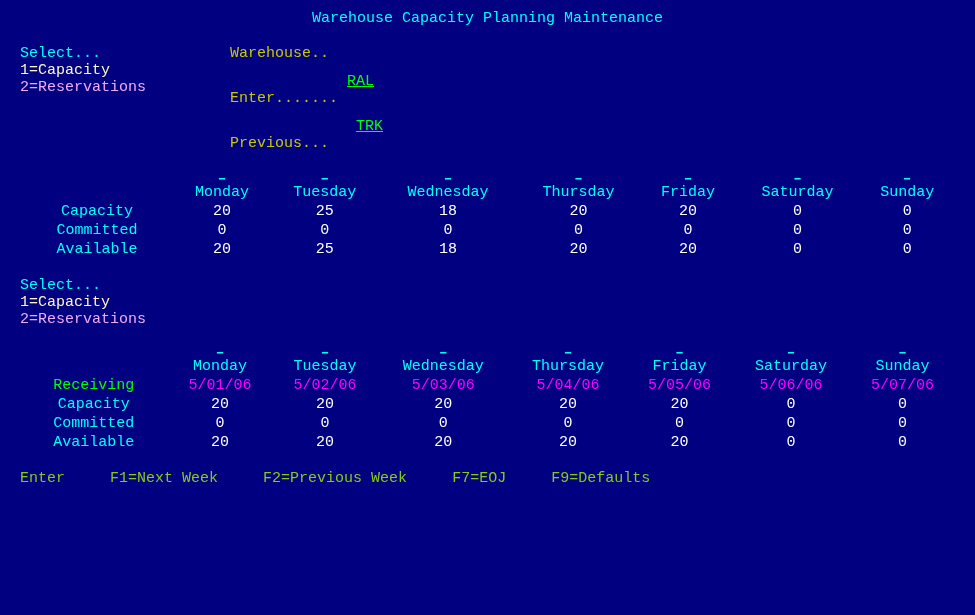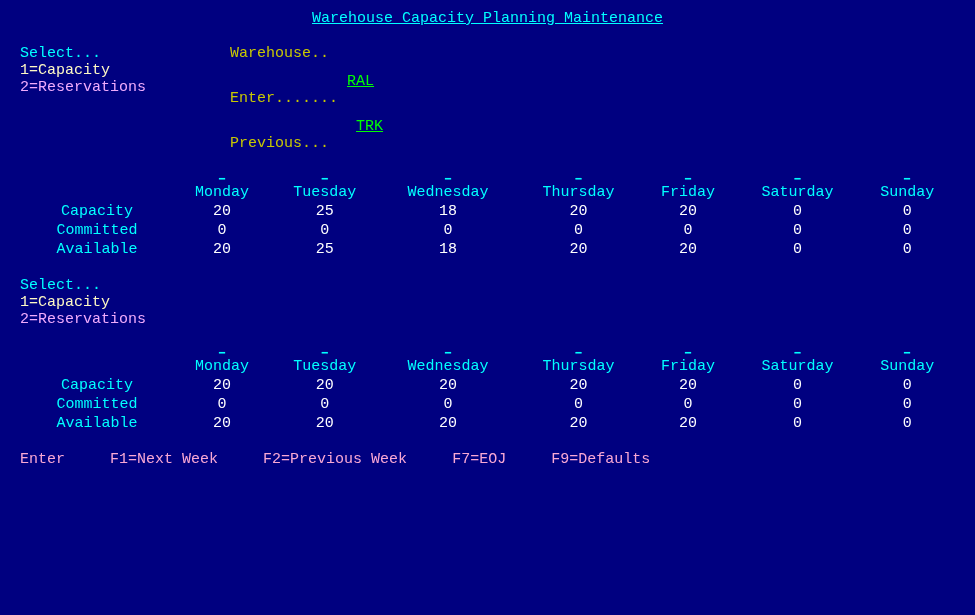--- a/index.html
+++ b/index.html
@@ -11,21 +11,20 @@
       width: 975px;
       height: 615px;
       overflow: hidden;
       padding: 10px 20px;
     }
     .page-title {
       color: #00ffff;
       text-align: center;
       margin-bottom: 18px;
       font-size: 15px;
-      text-decoration: underline;
     }
     .top-section {
       display: flex;
       margin-bottom: 12px;
     }
     .select-block {
       min-width: 210px;
     }
     .select-label { color: #00ffff; }
     .option-1 { color: #fef9c3; }
@@ -52,21 +51,21 @@
     }
     .day-name { color: #00ffff; }
     .day-date { color: #ff00ff; }
     .row-section-label { color: #00ff00; text-align: left; }
     .val-white { color: #ffffff; }
     .val-cyan { color: #00ffff; }
 
     .select-block2 { margin-bottom: 10px; }
 
     .footer {
-      color: #f9a8d4;
+      color: #84cc16;
       margin-top: 10px;
       font-size: 15px;
     }
     .col-indicator {
       color: #00ffff;
       font-size: 10px;
       line-height: 1;
     }
   </style>
 </head>
@@ -176,20 +175,30 @@
       <tr>
         <td class="row-label row-section-label"></td>
         <td class="day-name">Monday</td>
         <td class="day-name">Tuesday</td>
         <td class="day-name">Wednesday</td>
         <td class="day-name">Thursday</td>
         <td class="day-name">Friday</td>
         <td class="day-name">Saturday</td>
         <td class="day-name">Sunday</td>
       </tr>
+      <tr>
+        <td class="row-label row-section-label">Receiving</td>
+        <td class="day-date">5/01/06</td>
+        <td class="day-date">5/02/06</td>
+        <td class="day-date">5/03/06</td>
+        <td class="day-date">5/04/06</td>
+        <td class="day-date">5/05/06</td>
+        <td class="day-date">5/06/06</td>
+        <td class="day-date">5/07/06</td>
+      </tr>
     </thead>
     <tbody>
       <tr>
         <td class="row-label val-cyan">Capacity</td>
         <td class="val-white">20</td>
         <td class="val-white">20</td>
         <td class="val-white">20</td>
         <td class="val-white">20</td>
         <td class="val-white">20</td>
         <td class="val-white">0</td>

